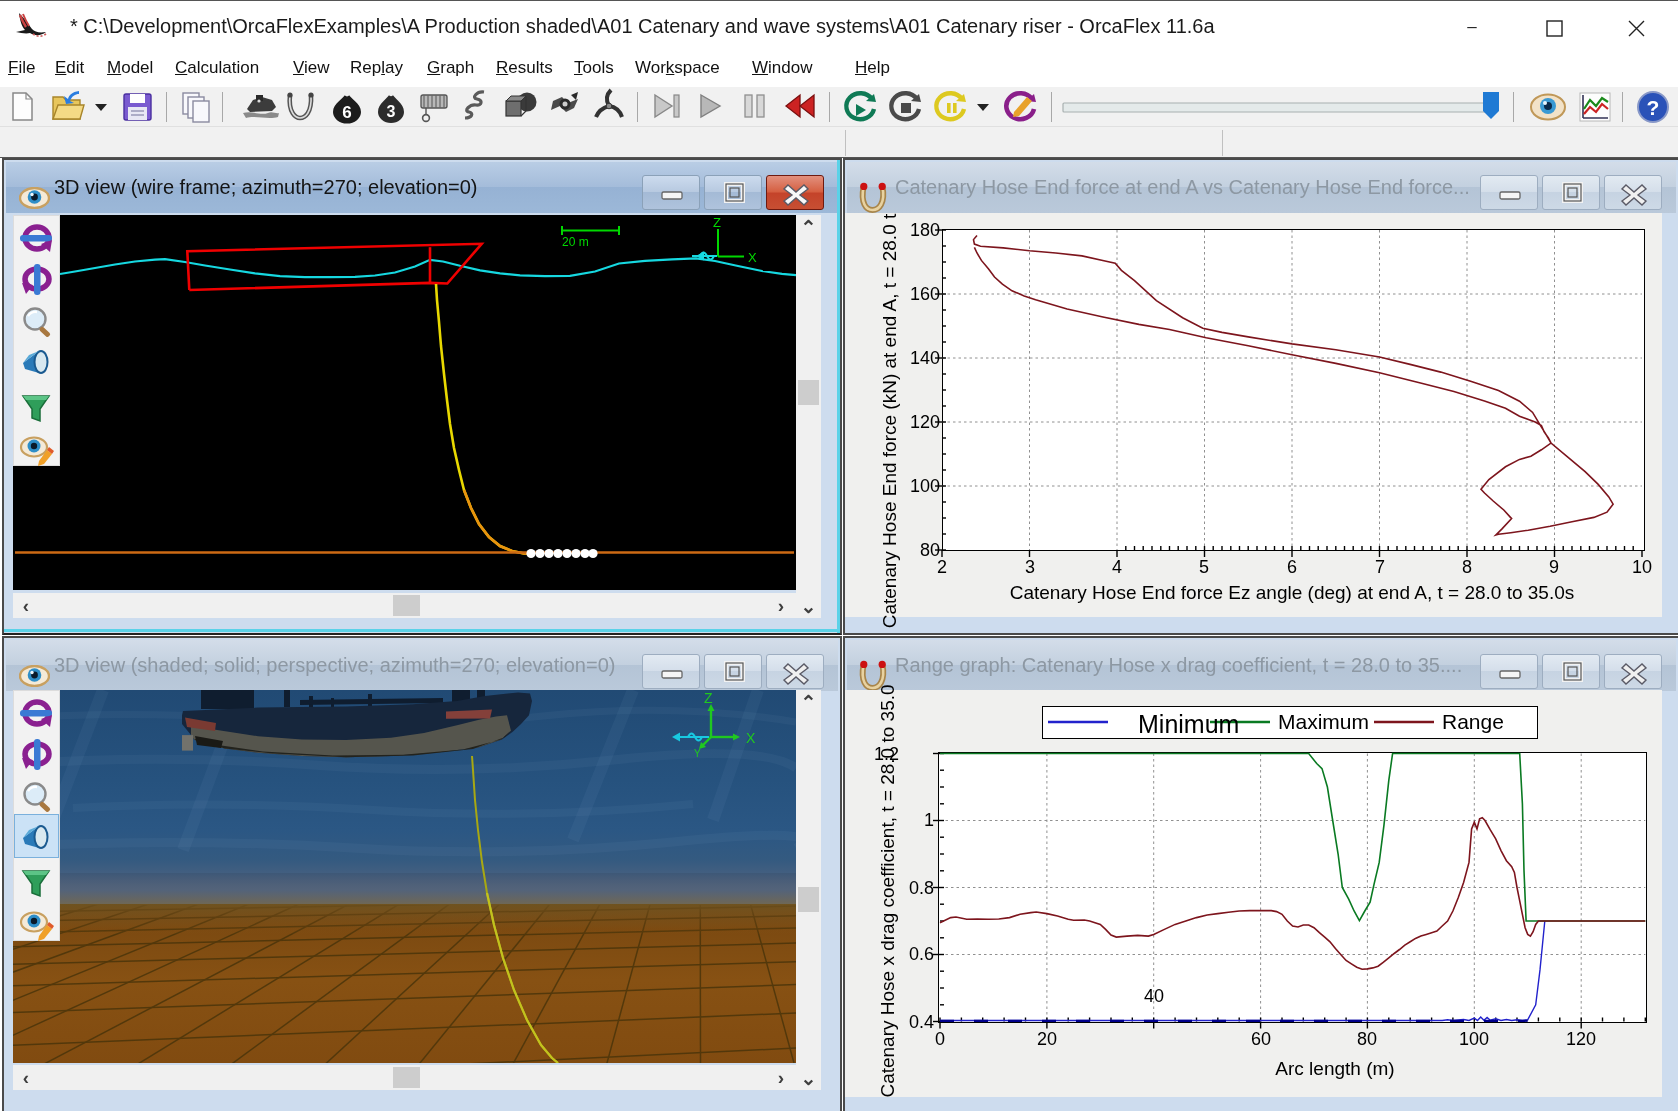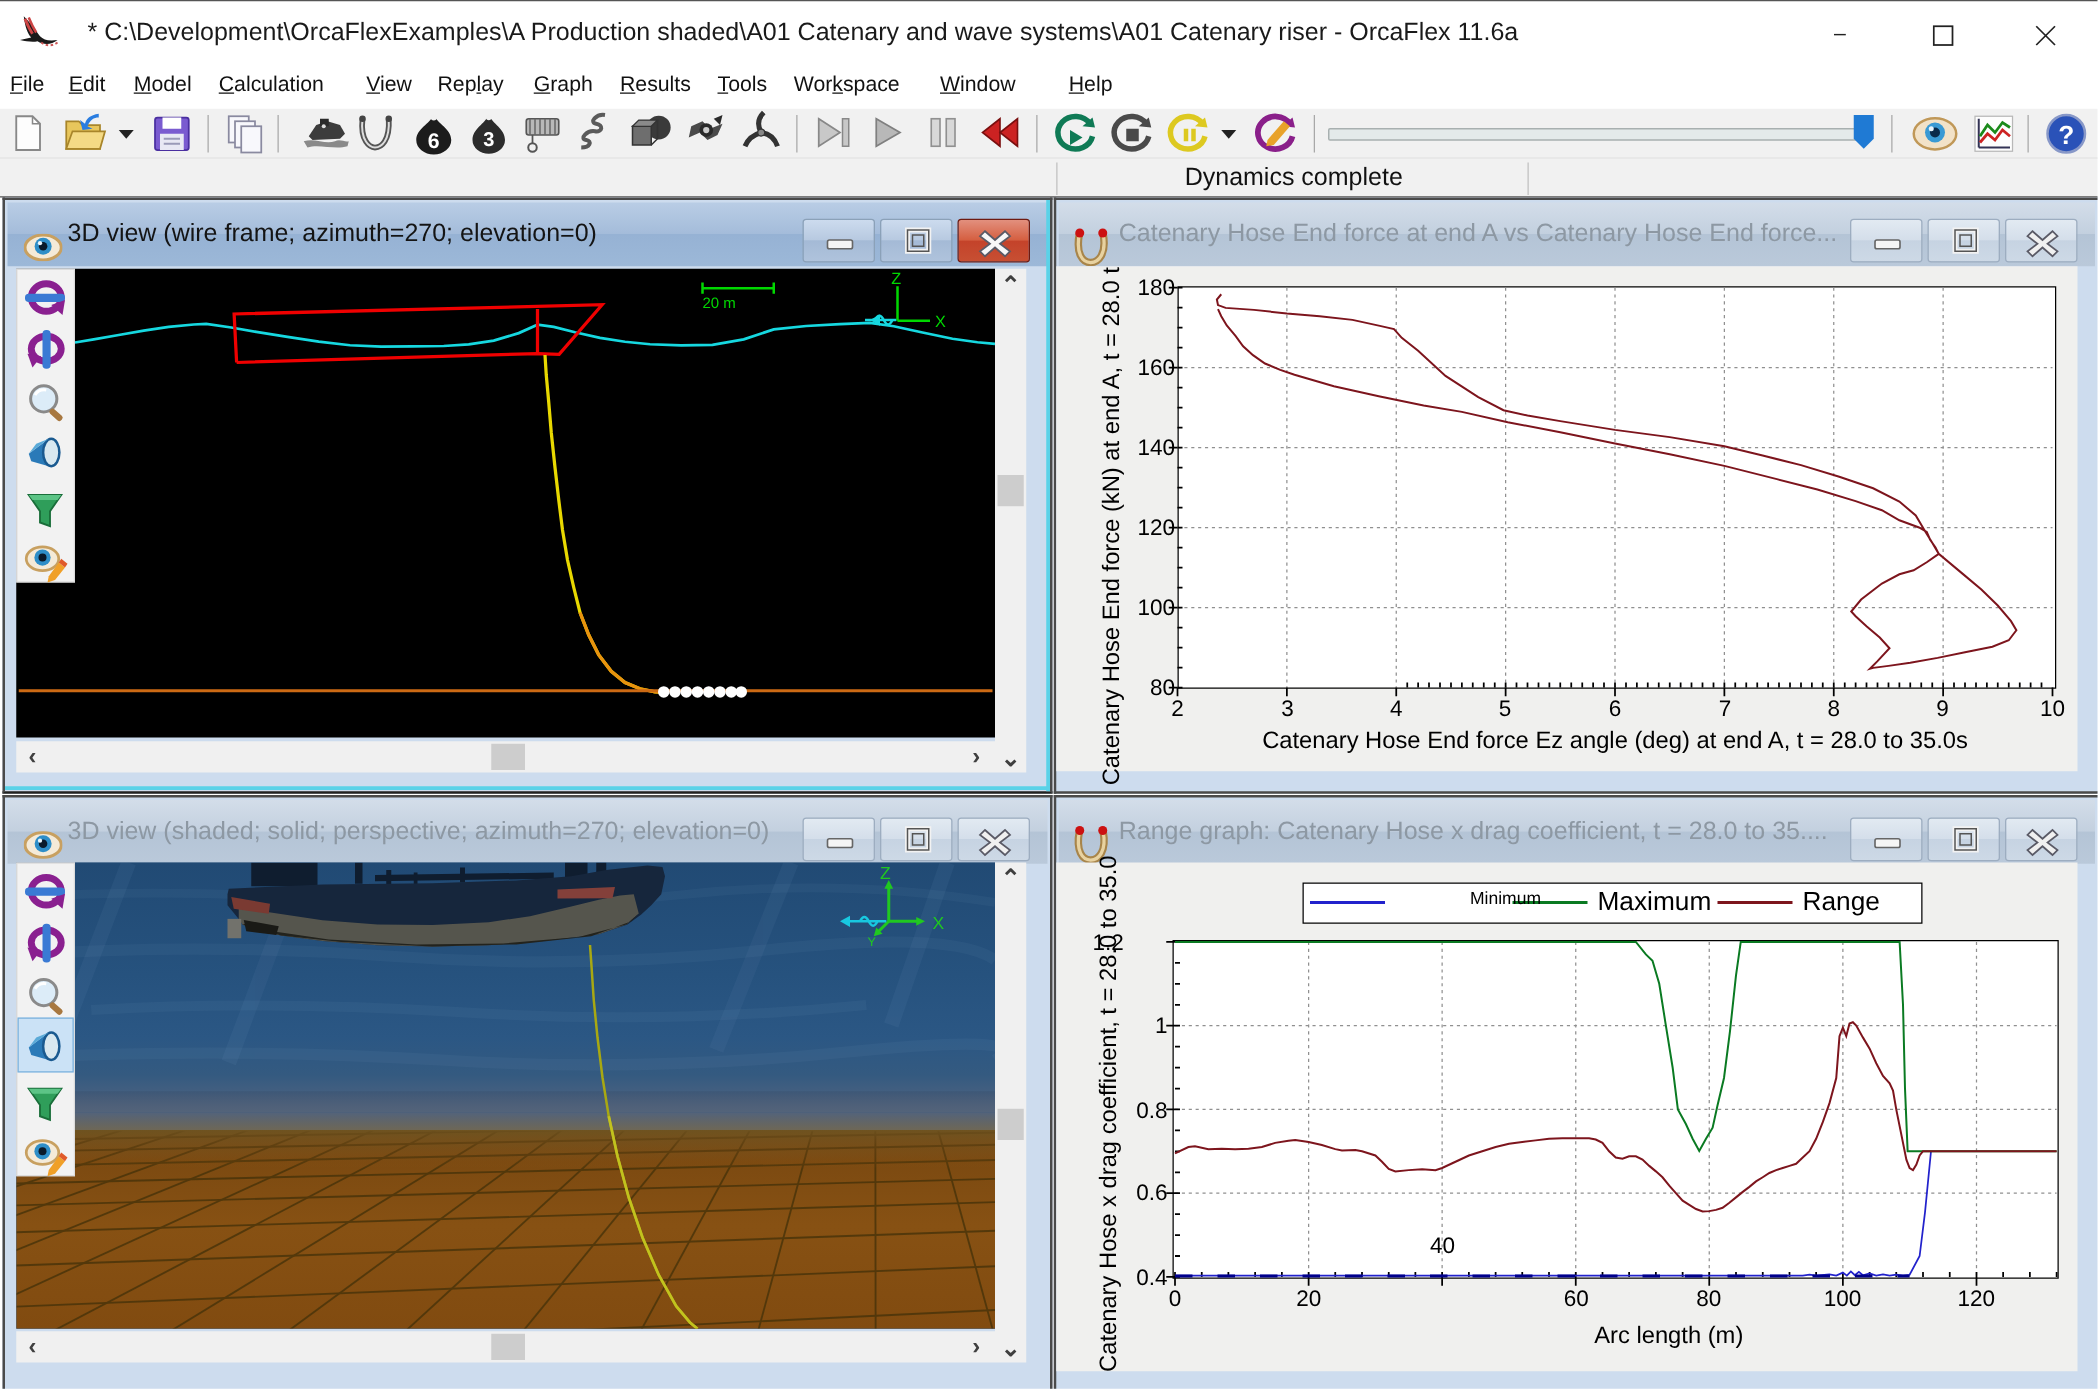--- a/index.html
+++ b/index.html
@@ -183,21 +183,20 @@
 </svg>
 <div class="tsep" style="left:166px"></div>
 <div class="tsep" style="left:222px"></div>
 <div class="tsep" style="left:637px"></div>
 <div class="tsep" style="left:829px"></div>
 <div class="tsep" style="left:1051px"></div>
 <div class="tsep" style="left:1513px"></div>
 <div class="tsep" style="left:1622px"></div>
 </div>
 <div id="statusbar">
- <div style="position:absolute;left:848px;top:4px;width:374px;text-align:center">Dynamics complete</div>
  <div class="ssep" style="left:845px"></div>
  <div class="ssep" style="left:1222px"></div>
  <div style="position:absolute;left:0;bottom:0;width:1678px;height:1px;background:#555"></div>
 </div>
 
 <div class="win" style="left:2px;top:158px;width:840px;height:477px;border-bottom-color:#222">
  <div class="wtitle wt-act">
   <svg class="abs" style="left:13px;top:25px" width="31" height="22" viewBox="0 0 31 22">
 <ellipse cx="15.5" cy="11" rx="14.5" ry="10" fill="#f4ead8" stroke="#c8a060" stroke-width="2.4"></ellipse>
 <circle cx="15.5" cy="10" r="6.8" fill="#2e8ec8"></circle>
@@ -784,21 +783,21 @@
  <polyline points="95.0,330.8 682.7,330.8" fill="none" stroke="#00008b" stroke-width="2.2" stroke-dasharray="14 20"></polyline>
  <polyline points="95.0,63.5 463.7,63.5 471.7,73.5 477.0,78.6 482.4,97.0 487.7,130.5 493.1,164.0 497.3,197.5 503.7,209.2 509.1,221.0 514.4,230.7 519.8,221.0 525.1,212.2 528.9,194.8 534.2,172.4 539.0,134.9 543.8,90.3 547.6,63.5 674.7,63.5 677.4,113.8 679.0,180.8 681.1,231.0 800.3,231.0" fill="none" stroke="#0a7a22" stroke-width="1.6"></polyline>
  <polyline points="95.0,232.7 105.7,227.6 111.0,227.0 121.7,229.3 132.4,229.0 143.1,229.3 153.8,229.0 164.5,227.6 175.1,224.3 185.8,222.6 191.2,222.0 201.9,223.6 212.5,226.0 223.2,229.3 228.6,230.3 239.3,230.0 244.6,231.0 255.3,234.4 260.6,239.4 266.0,245.1 271.3,247.1 282.0,246.1 292.7,245.4 303.4,246.1 308.7,244.4 319.4,239.4 330.1,234.4 340.8,231.0 351.5,227.6 362.2,225.0 372.8,223.6 383.5,222.3 394.2,221.0 404.9,220.6 415.6,220.6 426.3,220.6 431.6,221.6 437.0,224.3 442.3,231.0 447.6,236.0 453.0,237.0 458.3,235.0 463.7,235.0 469.0,237.7 474.4,242.7 479.7,247.1 485.0,251.8 490.4,258.5 495.7,264.5 501.1,270.5 506.4,273.9 511.8,277.2 517.1,279.2 522.4,278.9 527.8,277.9 533.1,276.2 538.5,272.2 543.8,267.9 549.2,263.5 554.5,259.5 559.8,255.1 565.2,251.8 570.5,248.4 575.9,246.1 581.2,244.4 586.6,242.7 591.9,241.0 597.2,236.0 602.6,231.0 607.9,221.0 613.3,207.5 618.6,192.5 624.0,172.4 626.6,138.9 629.3,132.2 632.0,138.9 634.6,128.8 637.3,127.8 640.0,130.5 645.3,139.9 650.7,148.9 656.0,160.6 661.4,170.7 666.7,176.7 669.4,182.4 672.0,197.5 674.7,210.9 677.4,224.3 680.1,237.7 682.7,244.4 685.4,246.1 688.1,241.7 690.7,234.4 693.4,231.0 800.3,231.0" fill="none" stroke="#7d151d" stroke-width="1.6"></polyline>
 </svg>
 <div class="abs" style="left:1042px;top:706px;width:496px;height:33px;background:#fff;border:1px solid #000"></div>
 <svg class="abs" style="left:1042px;top:706px" width="496" height="33">
  <line x1="6" y1="16" x2="66" y2="16" stroke="#2222cc" stroke-width="2.4"></line>
  <line x1="168" y1="16" x2="228" y2="16" stroke="#0a7a22" stroke-width="2.4"></line>
  <line x1="332" y1="16" x2="392" y2="16" stroke="#7d151d" stroke-width="2.4"></line>
 </svg>
-<div class="axlab" style="left:1176px;top:710px;font-size:14px">Minimum</div>
+<div class="axlab" style="left:1138px;top:710px;font-size:25px">Minimum</div>
 <div class="axlab" style="left:1278px;top:710px;font-size:21px">Maximum</div>
 <div class="axlab" style="left:1442px;top:710px;font-size:21px">Range</div>
 <div class="tl" style="left:915px;top:1029px;width:50px">0</div>
 <div class="tl" style="left:1022px;top:1029px;width:50px">20</div>
 <div class="tl" style="left:1129px;top:986px;width:50px">40</div>
 <div class="tl" style="left:1236px;top:1029px;width:50px">60</div>
 <div class="tl" style="left:1342px;top:1029px;width:50px">80</div>
 <div class="tl" style="left:1449px;top:1029px;width:50px">100</div>
 <div class="tl" style="left:1556px;top:1029px;width:50px">120</div>
 <div class="tl" style="left:874px;top:744px;width:48px;text-align:left">1.2</div>

